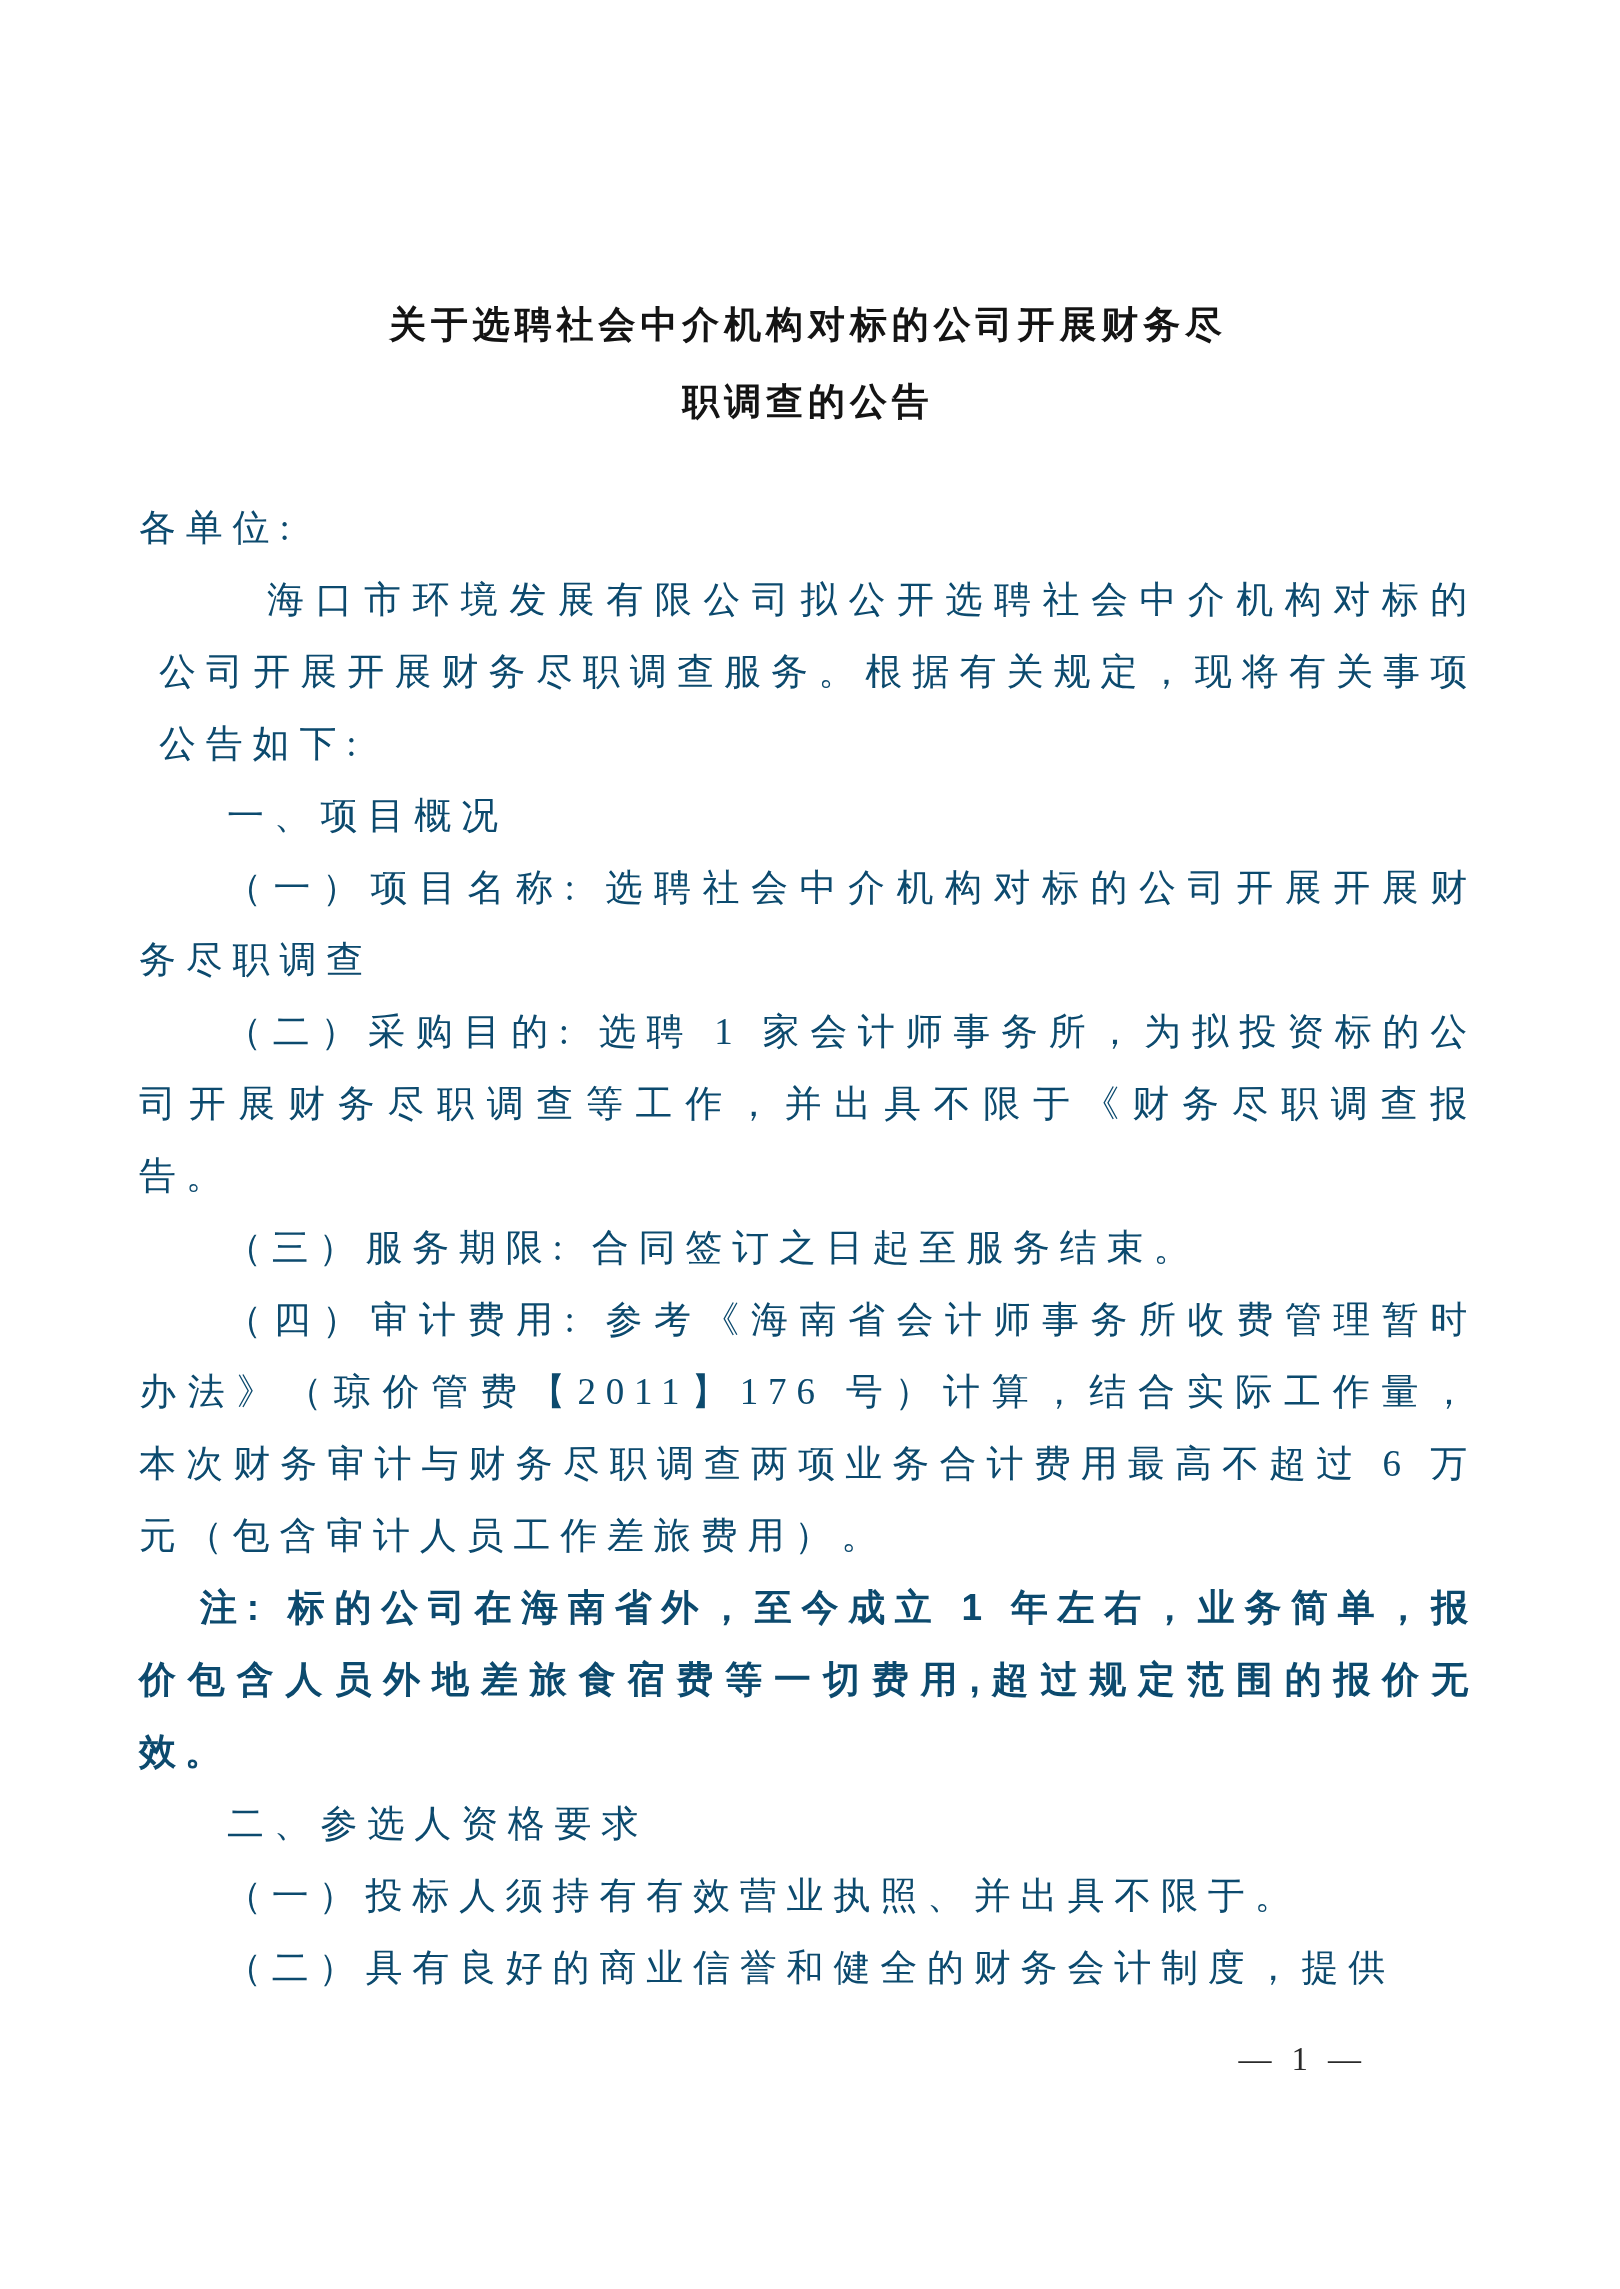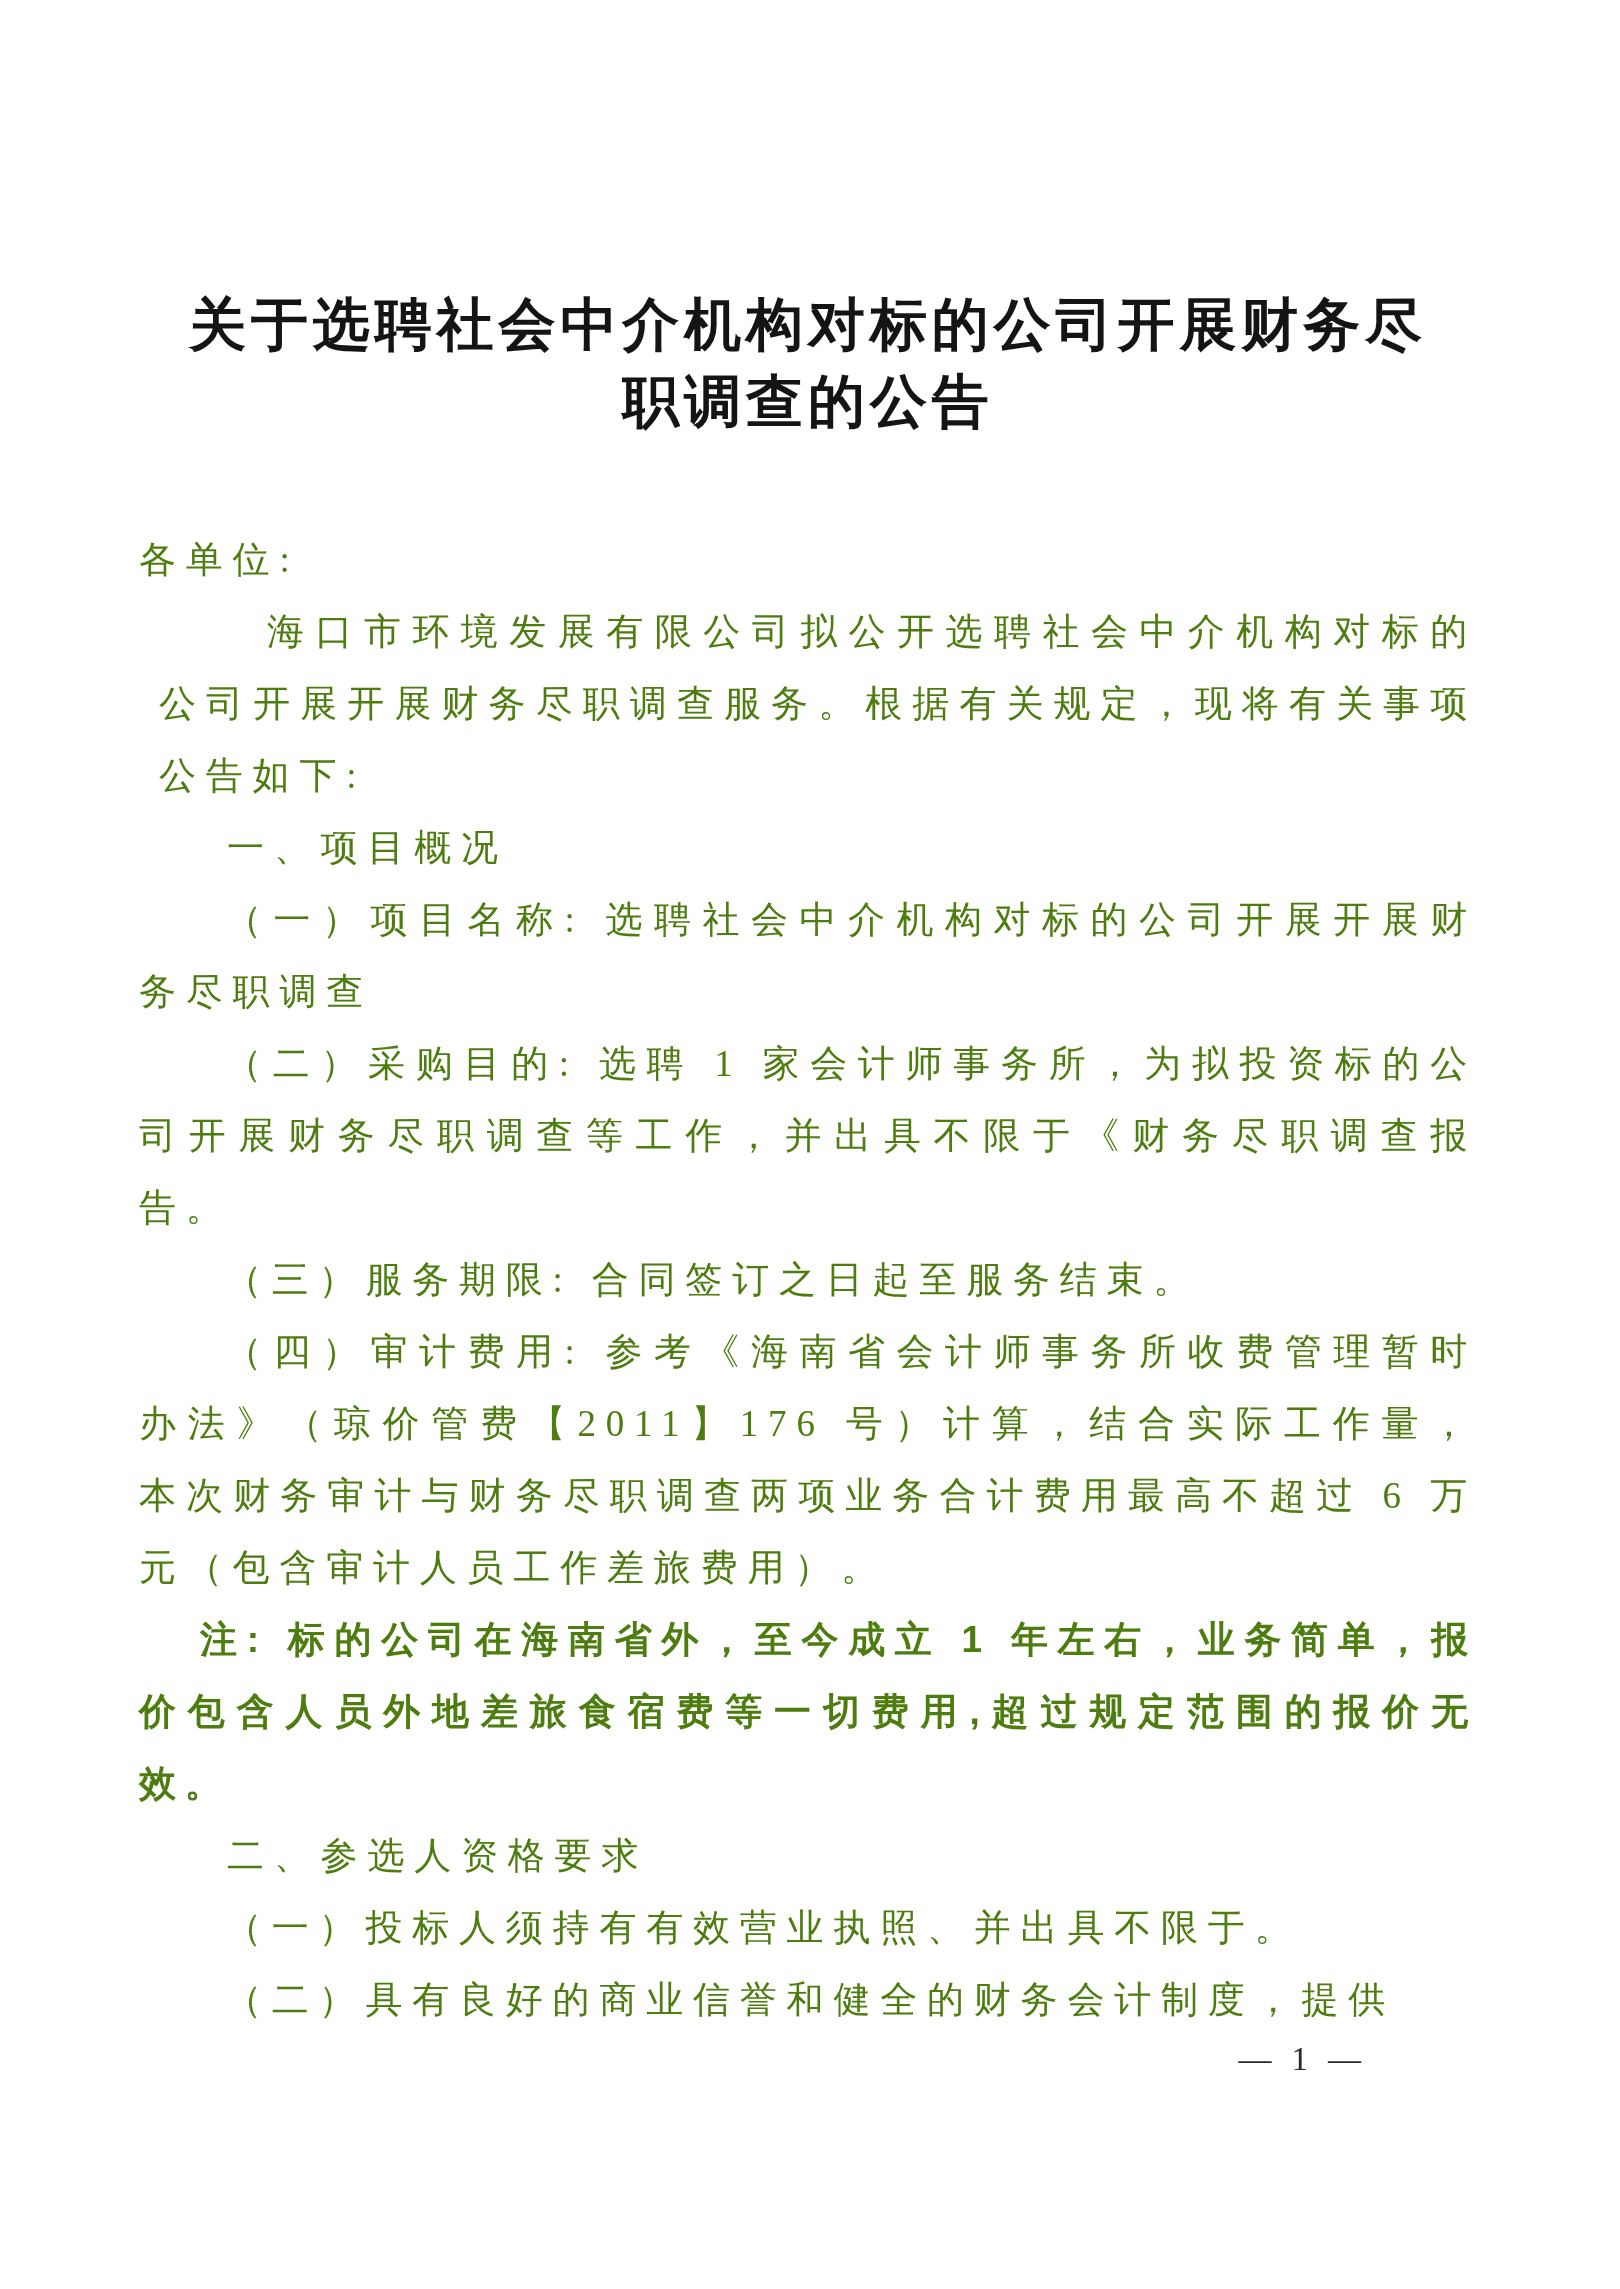--- a/index.html
+++ b/index.html
@@ -9,38 +9,38 @@
     width: 1620px;
     height: 2290px;
     margin: 0 auto;
     background: #ffffff;
     color: #1b1b1b;
     font-family: "Liberation Serif", "DejaVu Serif", serif;
     padding: 286px 143px 0 139px;
     overflow: hidden;
   }
   .doc-title {
-    font-size: 57px;
+    font-size: 37px;
     line-height: 77px;
     font-weight: bold;
     text-align: center;
     letter-spacing: 4.9px;
     color: #141414;
-    margin-bottom: 84px;
+    margin-bottom: 52px;
   }
   .doc-title .title-line { display: block; }
   .body-text { width: 1338px; }
   .body-text p, .body-text h2 {
     font-size: 37px;
     line-height: 72px;
     letter-spacing: 9.8px;
     text-align: justify;
     text-justify: inter-ideograph;
     font-weight: normal;
-    color: #4d7c0f;
+    color: #0c4a6e;
   }
   .salutation { text-indent: 0; }
   .para-intro { text-indent: 108px; margin-left: 20px; }
   .para-item { text-indent: 86px; }
   .heading {
     text-indent: 88px;
     font-family: "Liberation Sans", "DejaVu Sans", sans-serif;
     font-weight: normal;
     color: #111111;
   }

